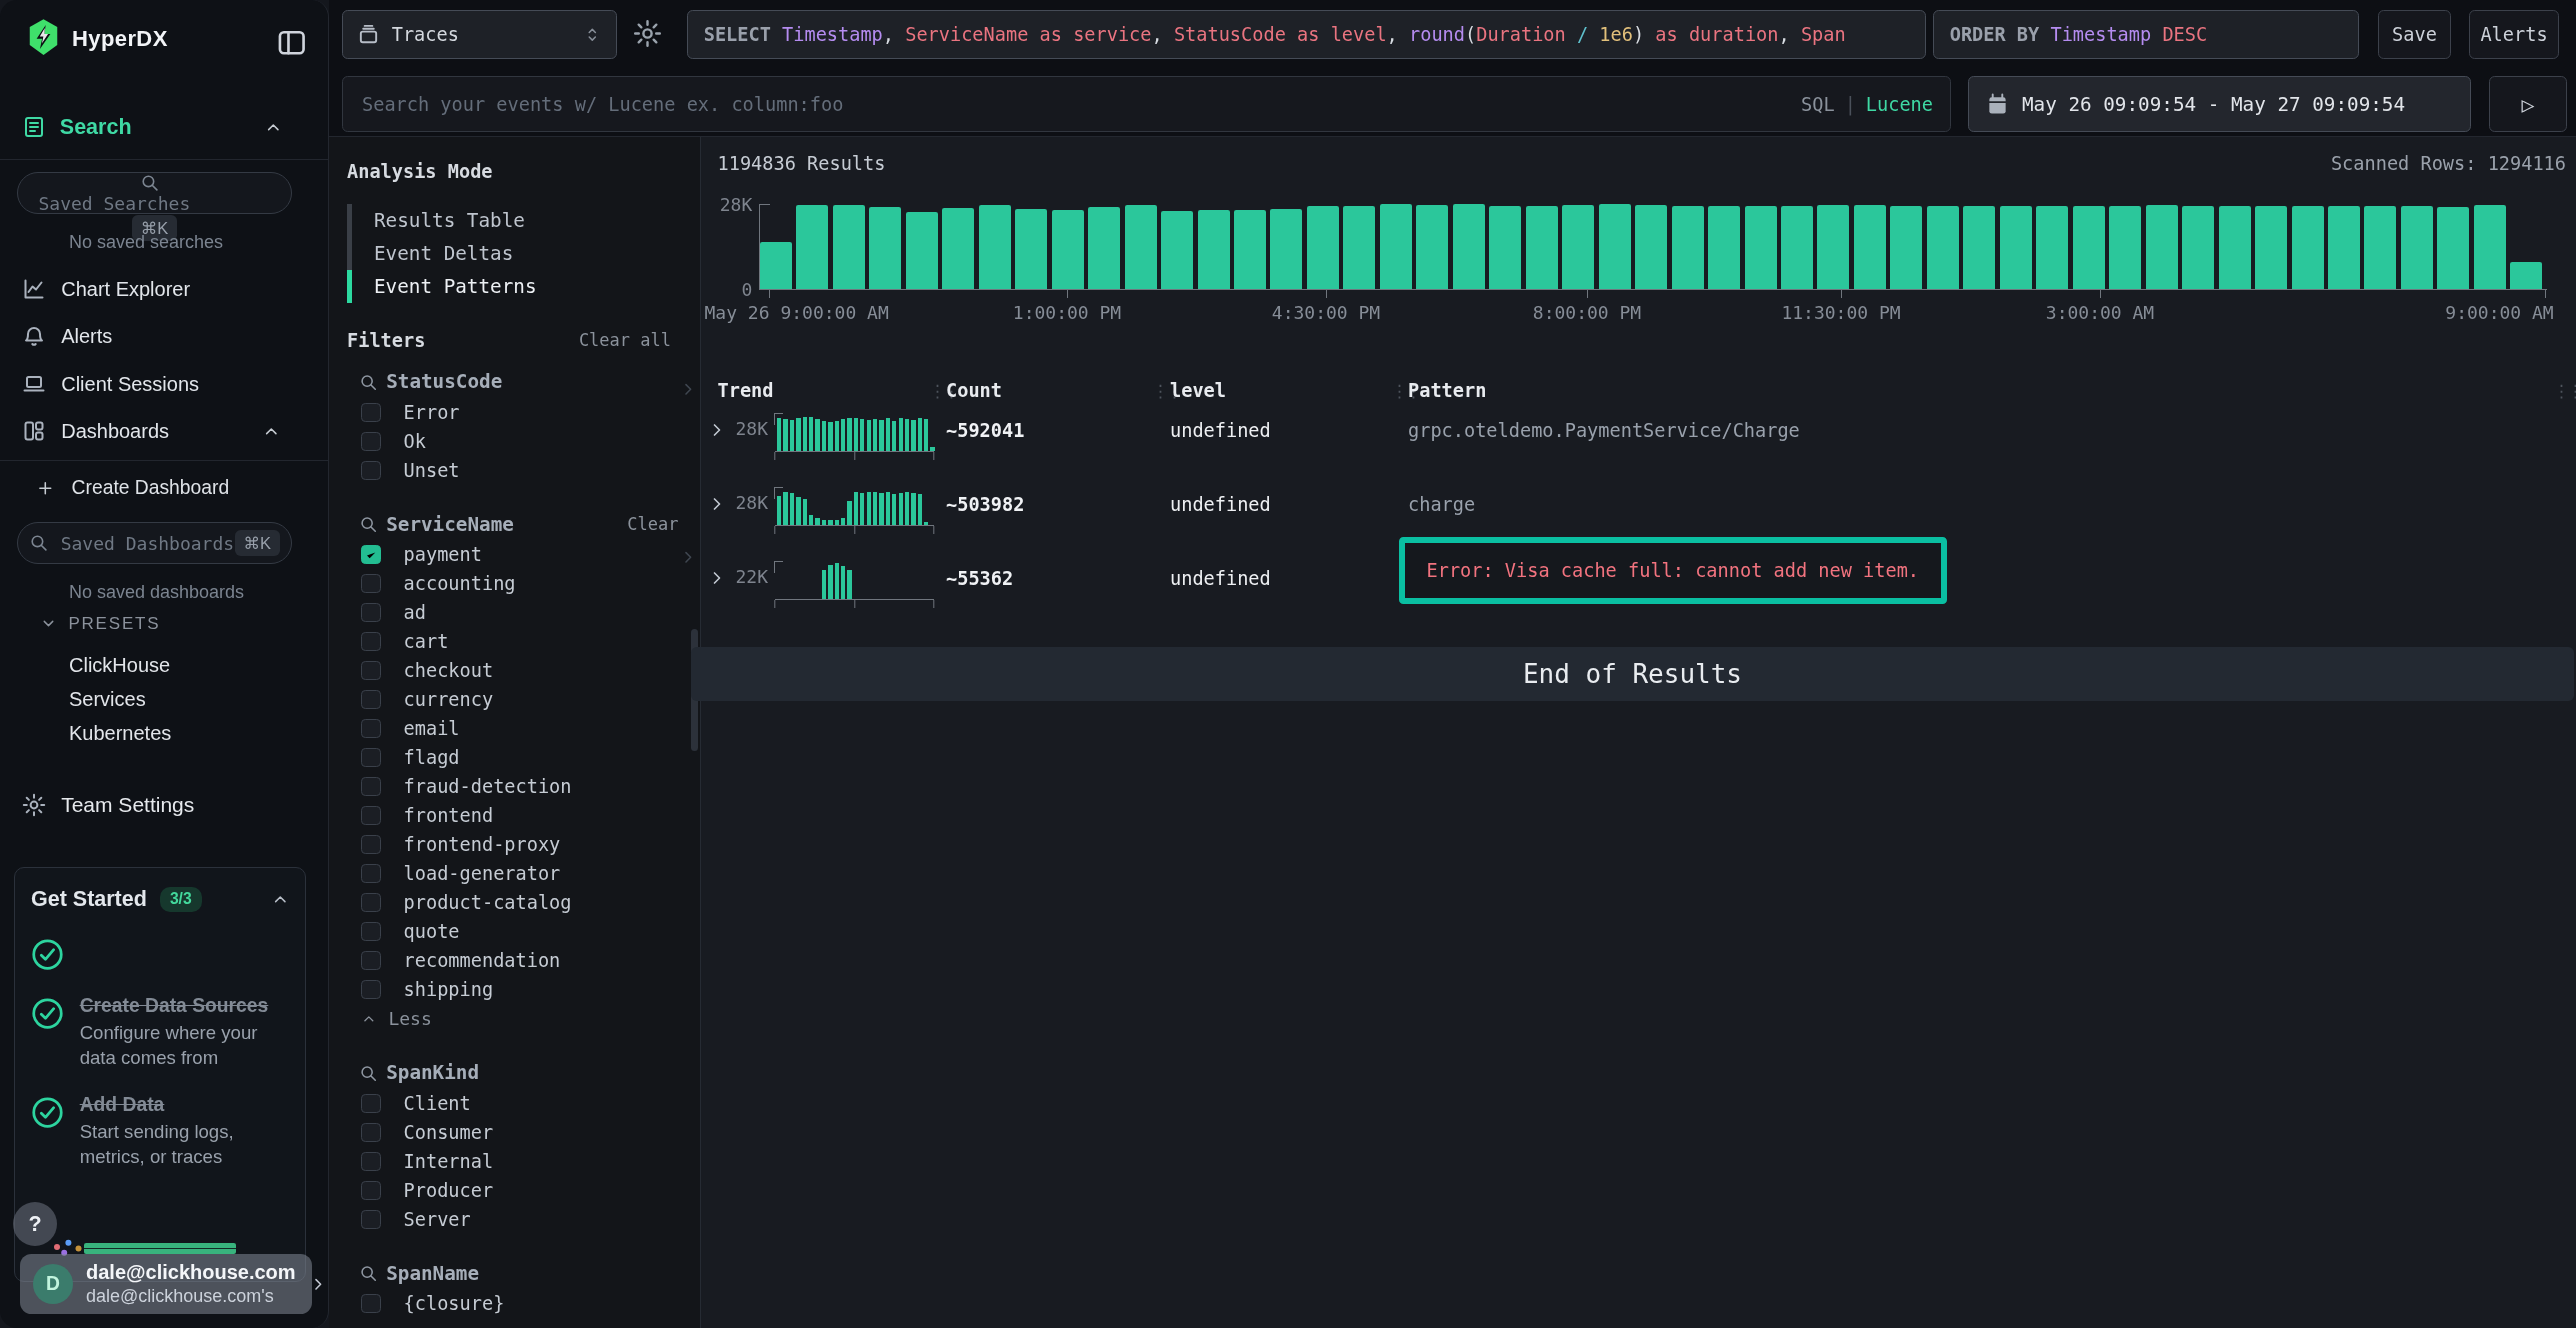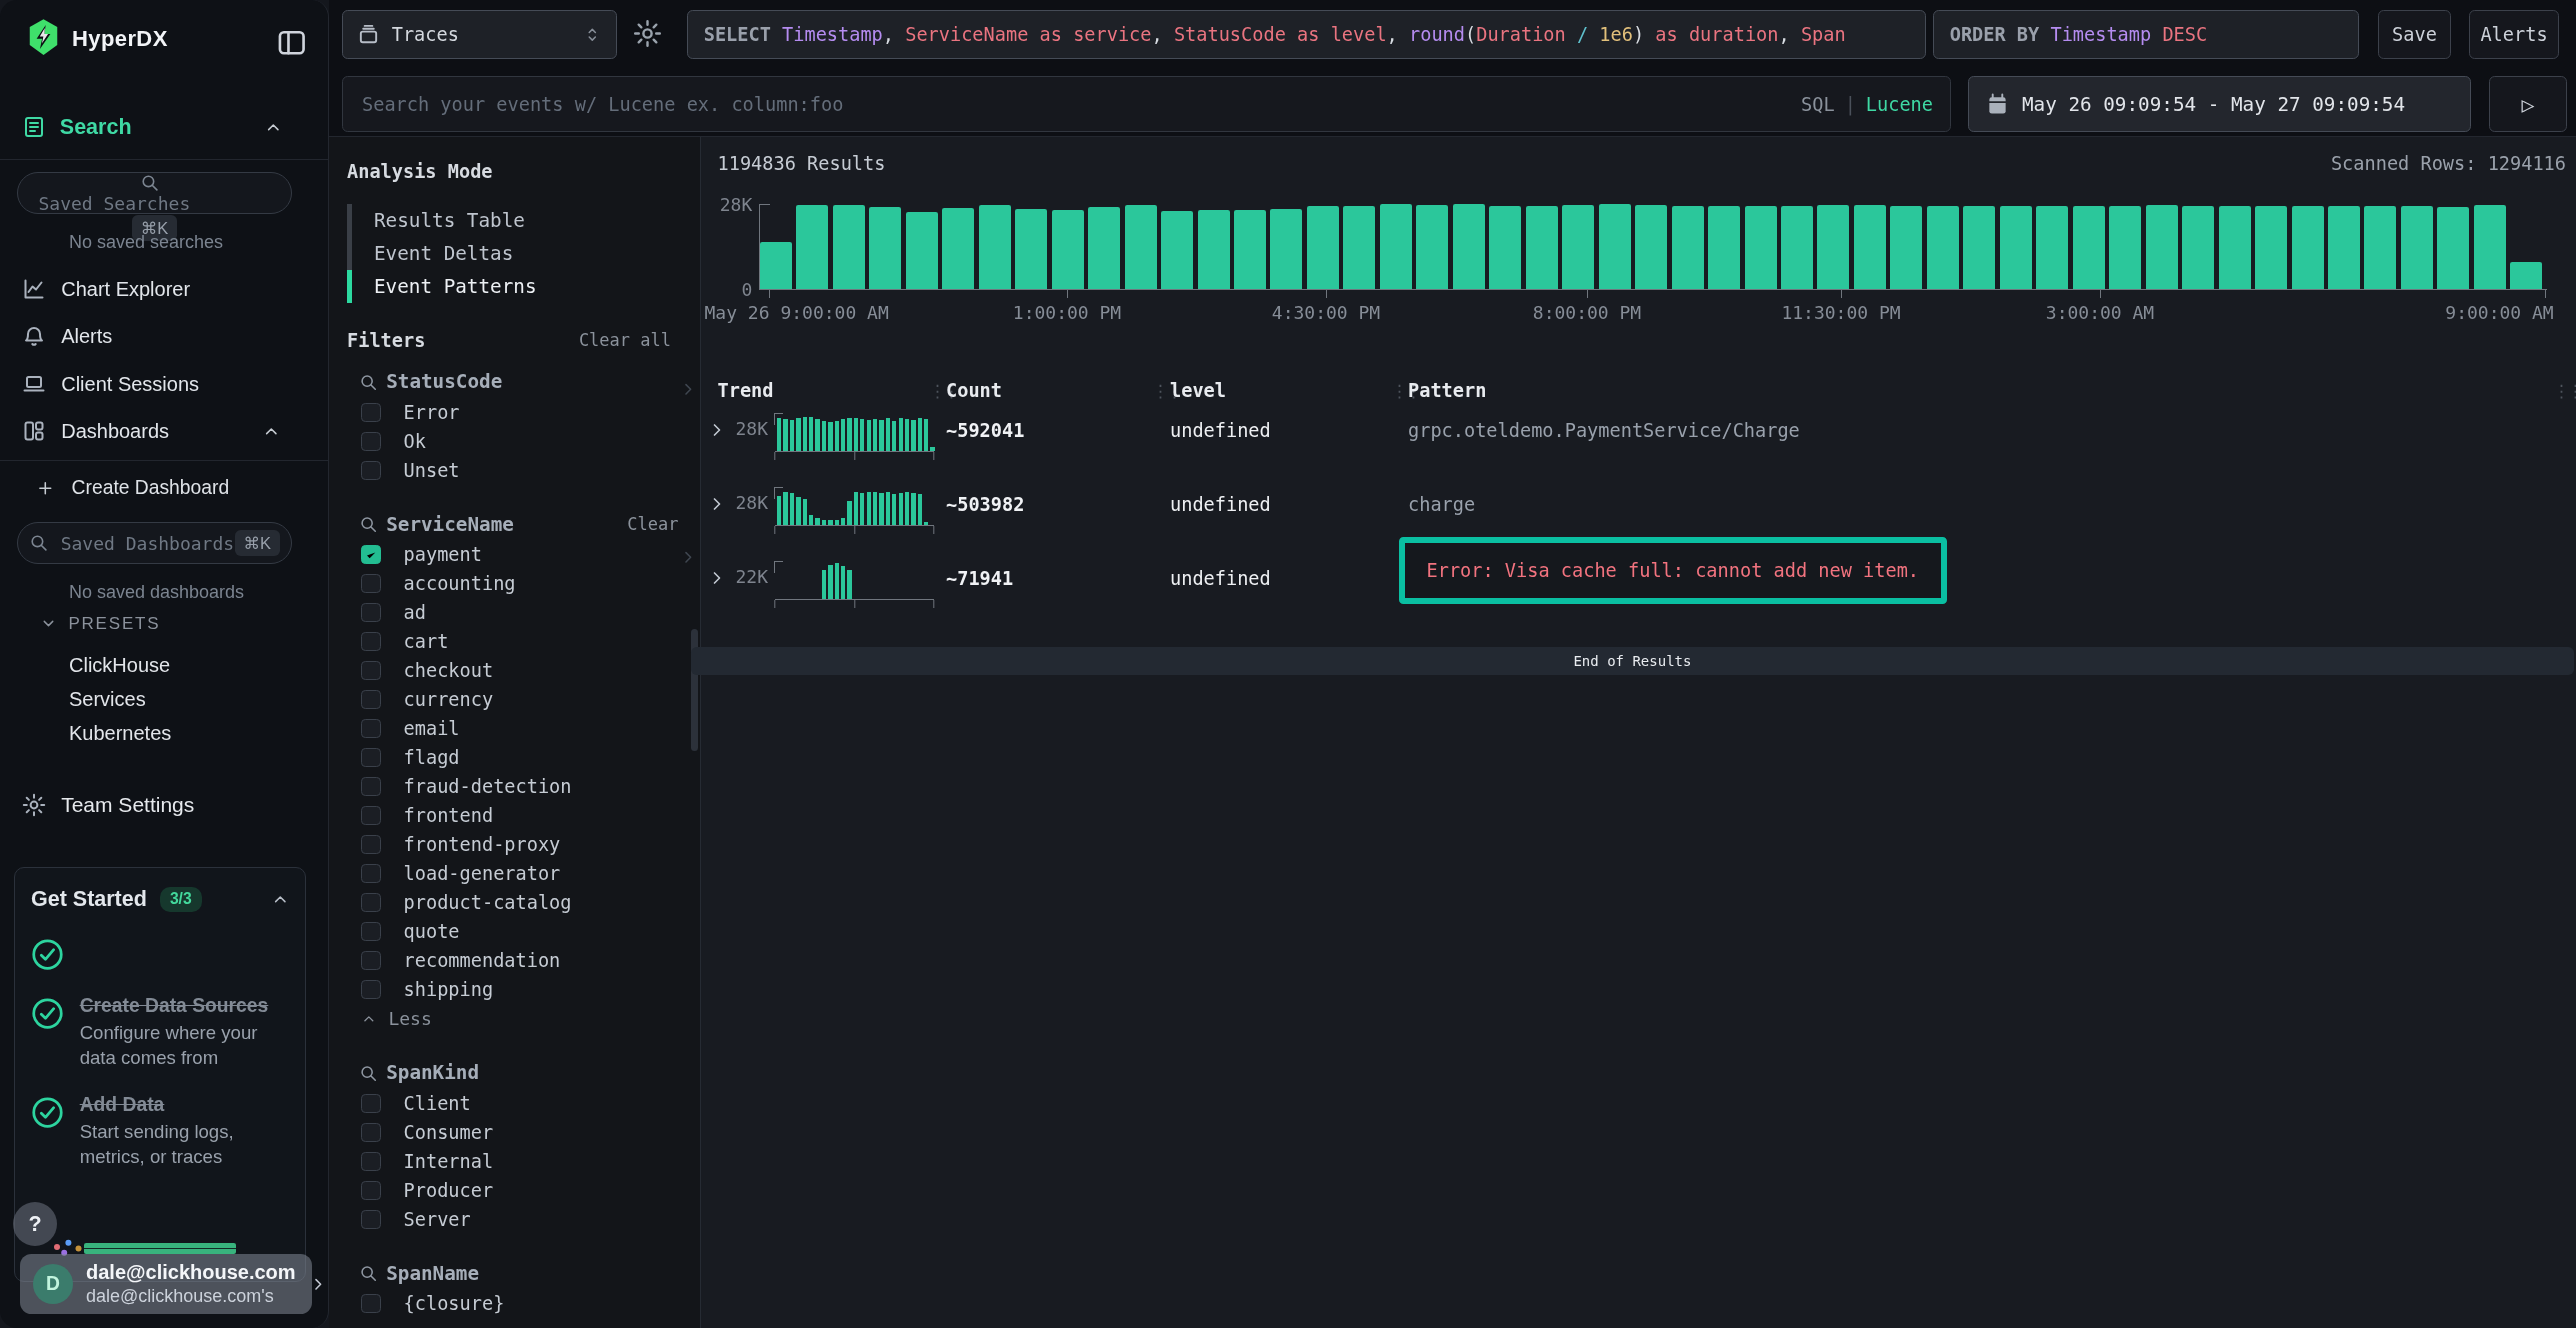--- a/index.html
+++ b/index.html
@@ -143,21 +143,21 @@
   .spark-ymax{position:absolute;left:23px;top:8.6px;width:44px;text-align:right;font-size:18px;color:#7e848e;}
   .spark{position:absolute;left:74px;top:5.7px;width:159px;height:37px;border-bottom:1.4px solid #70767e;}
   .spark-corner{position:absolute;left:-1.4px;top:-1.4px;width:9.3px;height:12px;border-left:1.4px solid #70767e;border-top:1.4px solid #70767e;}
   .spark-bars{position:absolute;left:2.1px;bottom:0;display:flex;align-items:flex-end;gap:2.1px;height:36px;}
   .sbar{width:4.3px;background:#2bc79b;}
   .spark-tick{position:absolute;top:37px;width:1.4px;height:7.9px;background:#70767e;transform:translateX(-0.7px);}
   .cell-count{position:absolute;left:245px;top:11.4px;font-size:18.6px;font-weight:600;color:#f0f2f5;}
   .cell-level{position:absolute;left:469px;top:11.4px;font-size:18.6px;color:#eef0f3;}
   .cell-pattern{position:absolute;left:707px;top:11.4px;font-size:18.6px;color:#99a1ac;white-space:nowrap;}
   .errbox{position:absolute;left:698px;top:-20px;border:6.4px solid #0abfa2;border-radius:4.3px;background:#15181d;padding:17px 21.5px;font-size:18.6px;color:#f2737f;white-space:nowrap;}
-  #end-banner{position:absolute;left:-10px;right:2.1px;top:510px;height:28px;background:#232932;border-radius:5.7px;display:flex;align-items:center;justify-content:center;font-size:14px;color:#e9ecf0;}
+  #end-banner{position:absolute;left:-10px;right:2.1px;top:510px;height:54px;background:#232932;border-radius:5.7px;display:flex;align-items:center;justify-content:center;font-size:26px;color:#e9ecf0;}
 </style>
 </head>
 <body>
 
 <div id="app">
 
   <aside id="sidebar">
     <span id="logo" class="ico">
       <svg viewBox="0 0 24 26">
           <path fill="#3fe06b" stroke="none" d="M12 0l10 5.8v13L12 26 2 18.8v-13z"></path>
@@ -819,21 +819,21 @@
                 <span class="sbar" style="height: 0px;"></span>
                 <span class="sbar" style="height: 0px;"></span>
                 <span class="sbar" style="height: 0px;"></span>
                 <span class="sbar" style="height: 0px;"></span>
                 <span class="sbar" style="height: 0px;"></span>
               </div>
               <span class="spark-tick" style="left: 0%;"></span>
               <span class="spark-tick" style="left: 50%;"></span>
               <span class="spark-tick" style="left: 100%;"></span>
             </div>
-            <span class="cell-count">~71941</span>
+            <span class="cell-count">~55362</span>
             <span class="cell-level">undefined</span>
             <div class="errbox">Error: Visa cache full: cannot add new item.</div>
           </div>
         </div>
     </div>
 
     <div id="end-banner">
       <span>End of Results</span>
     </div>
   </main>

